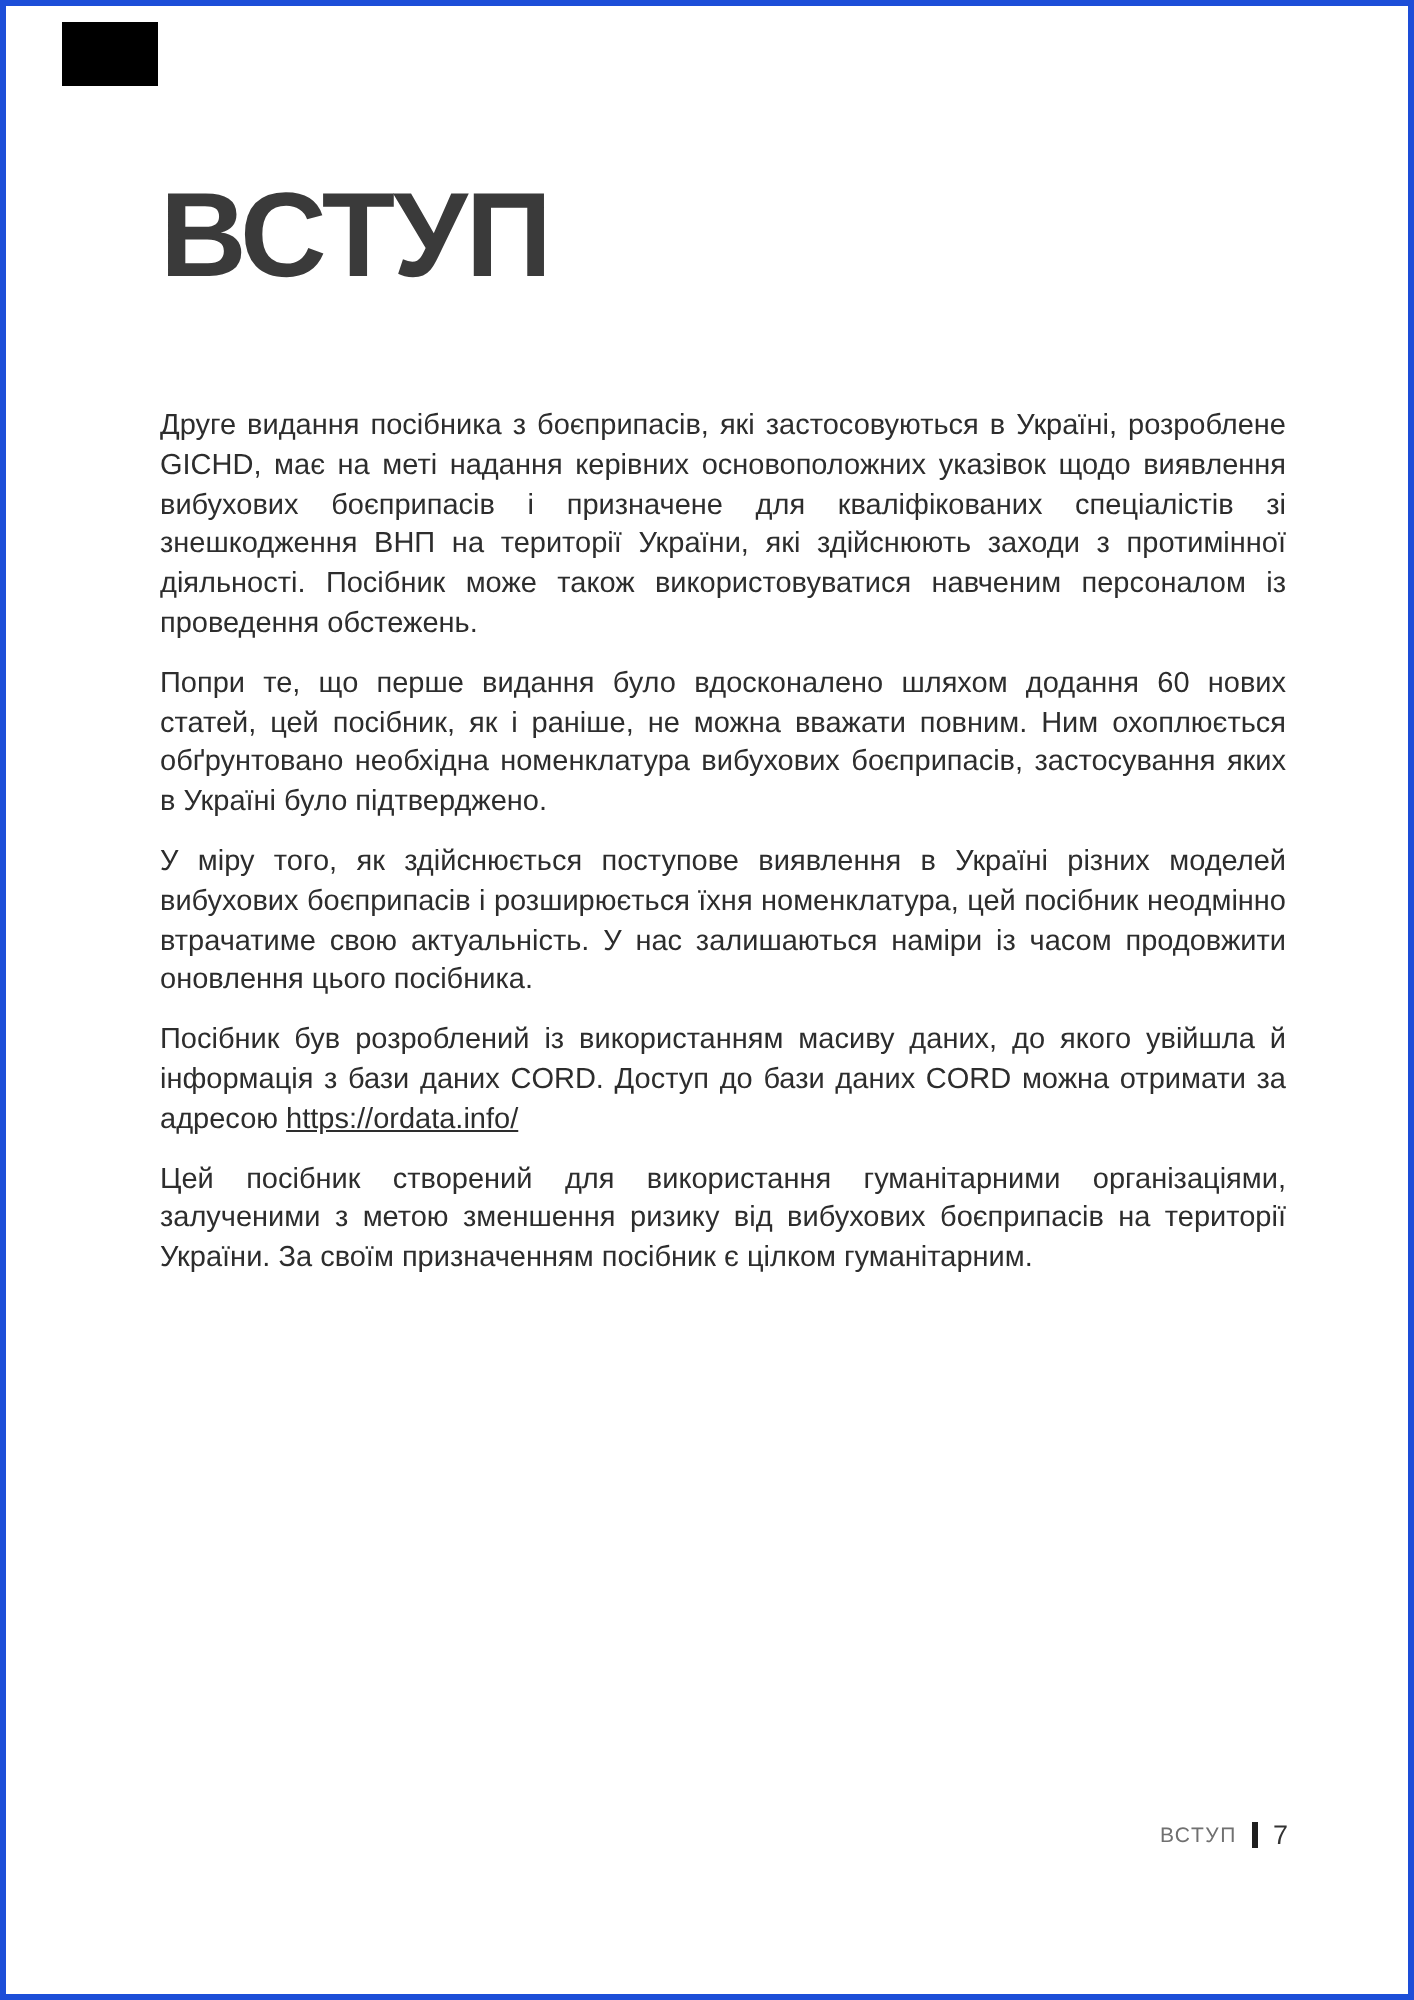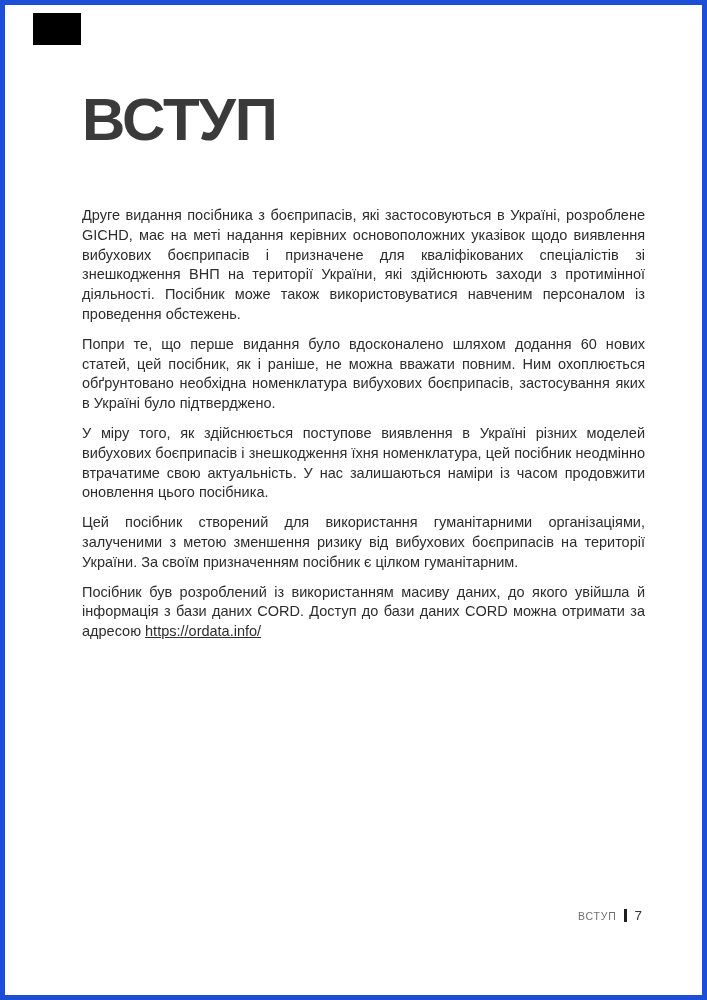--- a/index.html
+++ b/index.html
@@ -9,21 +9,21 @@
   }
   body {
     font-family: "Liberation Sans", "DejaVu Sans", sans-serif;
   }
   .page {
     position: relative;
     width: 707px;
     height: 1000px;
     background: #ffffff;
     box-sizing: border-box;
-    border: 5px solid #1d4ed8;
+    border: 3px solid #1d4ed8;
     overflow: hidden;
   }
   .logo {
     position: absolute;
     left: 28px;
     top: 8px;
     width: 48px;
     height: 32px;
     background: #000000;
   }
@@ -88,25 +88,25 @@
   <div class="logo"></div>
 
   <main class="content">
     <h1 class="page-title">ВСТУП</h1>
 
     <p class="body-par">Друге видання посібника з боєприпасів, які застосовуються в Україні, розроблене GICHD, має на меті надання керівних основоположних указівок щодо виявлення вибухових боєприпасів і призначене для кваліфікованих спеціалістів зі знешкодження ВНП на території України, які здійснюють заходи з протимінної діяльності. Посібник може також використовуватися навченим персоналом із проведення обстежень.</p>
 
     <p class="body-par">Попри те, що перше видання було вдосконалено шляхом додання 60 нових статей, цей посібник, як і раніше, не можна вважати повним. Ним охоплюється обґрунтовано необхідна номенклатура вибухових боєприпасів, застосування яких в Україні було підтверджено.</p>
 
 
-    <p class="body-par">У міру того, як здійснюється поступове виявлення в Україні різних моделей вибухових боєприпасів і знешкодження їхня номенклатура, цей посібник неодмінно втрачатиме свою актуальність. У нас залишаються наміри із часом продовжити оновлення цього посібника.</p>
+    <p class="body-par">У міру того, як здійснюється поступове виявлення в Україні різних моделей вибухових боєприпасів і розширюється їхня номенклатура, цей посібник неодмінно втрачатиме свою актуальність. У нас залишаються наміри із часом продовжити оновлення цього посібника.</p>
+
+    <p class="body-par"><span>Посібник був розроблений із використанням масиву даних, до якого увійшла й інформація з бази даних CORD. Доступ до бази даних CORD можна отримати за адресою </span><a class="ordata-link" href="#">https://ordata.info/</a></p>
 
     <p class="body-par">Цей посібник створений для використання гуманітарними організаціями, залученими з метою зменшення ризику від вибухових боєприпасів на території України. За своїм призначенням посібник є цілком гуманітарним.</p>
-
-    <p class="body-par"><span>Посібник був розроблений із використанням масиву даних, до якого увійшла й інформація з бази даних CORD. Доступ до бази даних CORD можна отримати за адресою </span><a class="ordata-link" href="#">https://ordata.info/</a></p>
   </main>
 
   <footer class="footer">
     <span class="footer-label">ВСТУП</span>
     <span class="footer-sep">|</span>
     <span class="footer-num">7</span>
   </footer>
 
 </div>
 

